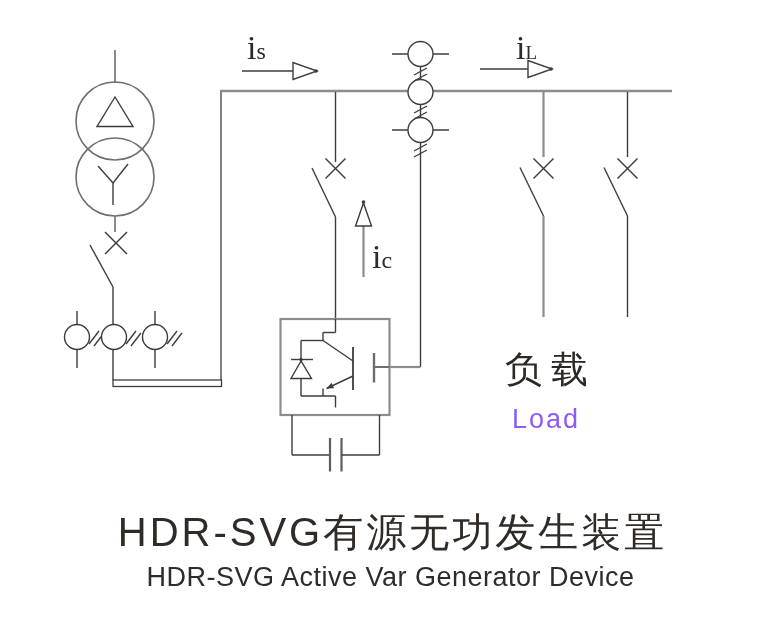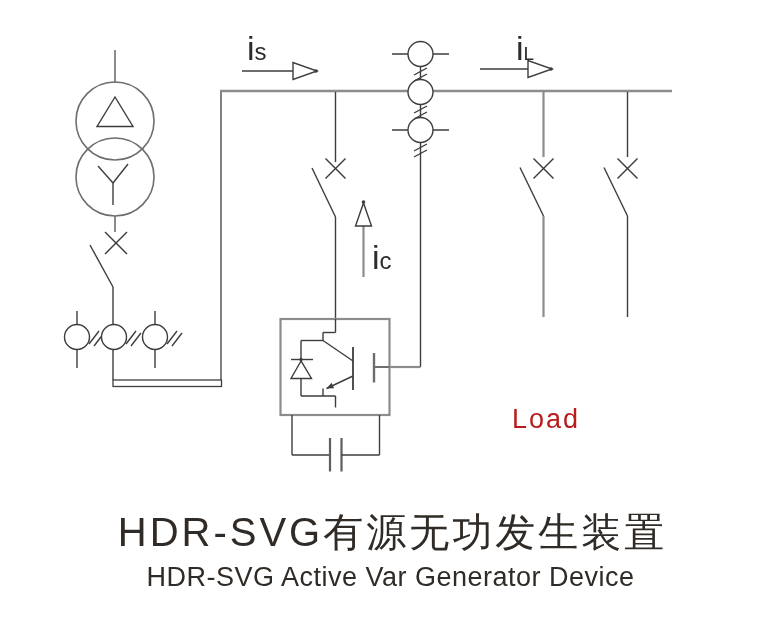--- a/index.html
+++ b/index.html
@@ -2,26 +2,26 @@
 <html><head>
 <meta charset="utf-8">
 <style>
   html,body{margin:0;padding:0;background:#fff;}
   .canvas{
     position:relative;width:765px;height:634px;background:#ffffff;
     overflow:hidden;font-family:"Liberation Sans",sans-serif;
   }
   svg.circuit{position:absolute;left:0;top:0;}
   .lbl{position:absolute;color:#2f2b27;white-space:nowrap;line-height:1;}
-  .cur{font-family:Liberation Sans, sans-serif;color:#2c2c2c;}
+  .cur{font-family:Liberation Serif, serif;color:#2c2c2c;}
   .cur .main{font-size:34px;}
   .cur .sub{font-size:24px;}
   .cur .subL{font-size:19px;}
   .load-cn{left:505px;top:351px;font-size:37px;letter-spacing:9px;color:#2c2824;}
-  .load-en{left:512px;top:406px;font-size:27px;letter-spacing:2px;color:#b91c1c;}
+  .load-en{left:512px;top:406px;font-size:27px;letter-spacing:2px;color:#8b5cf6;}
   .title-cn{left:0;top:512px;width:765px;text-align:center;font-size:40px;
             letter-spacing:3px;color:#302b26;transform:translateX(10px);}
   .title-en{left:0;top:564px;width:765px;text-align:center;font-size:27px;
             letter-spacing:0.5px;color:#302b26;transform:translateX(8px);}
 </style>
 </head>
 <body>
 
 <div class="canvas">
 
@@ -182,18 +182,19 @@
   </div>
 
   <div class="lbl cur" style="left:516px;top:31px;">
     <span class="main">i</span><span class="subL">L</span>
   </div>
 
   <div class="lbl cur" style="left:372px;top:240px;">
     <span class="main">i</span><span class="sub">c</span>
   </div>
 
+  <div class="lbl load-cn">负载</div>
   <div class="lbl load-en">Load</div>
 
   <div class="lbl title-cn">HDR-SVG有源无功发生装置</div>
   <div class="lbl title-en">HDR-SVG Active Var Generator Device</div>
 
 </div>
 
 </body></html>

